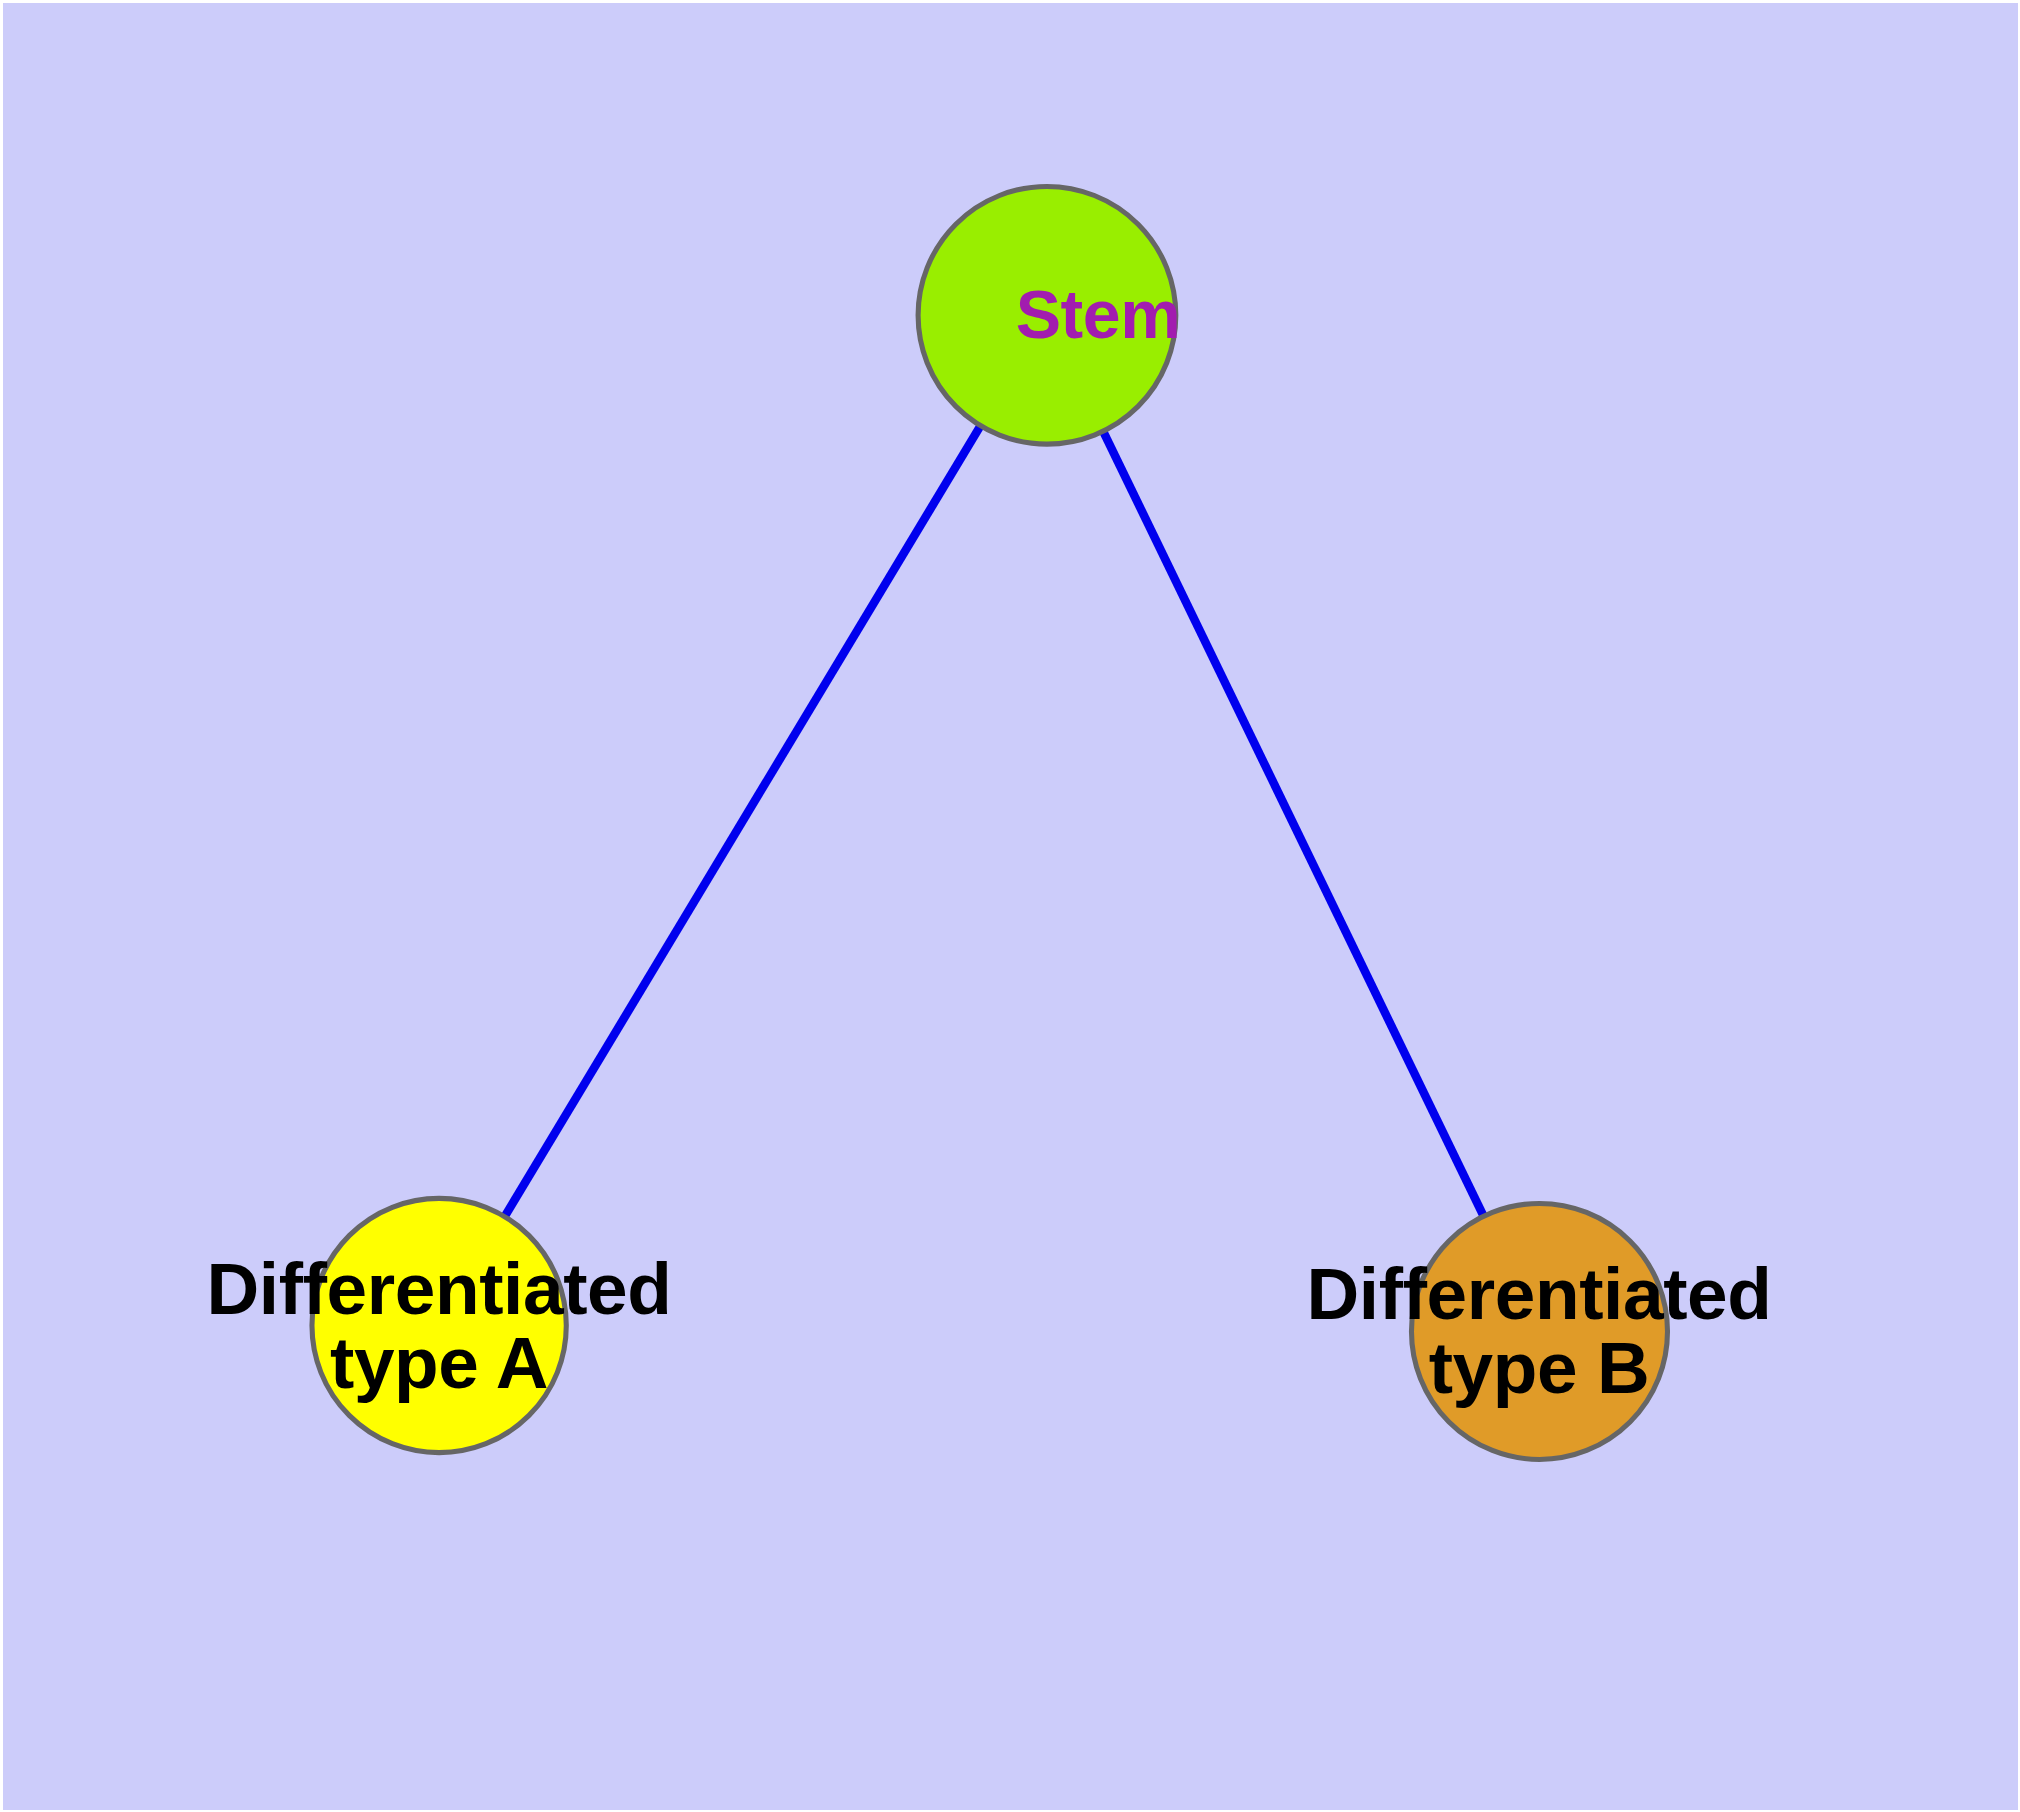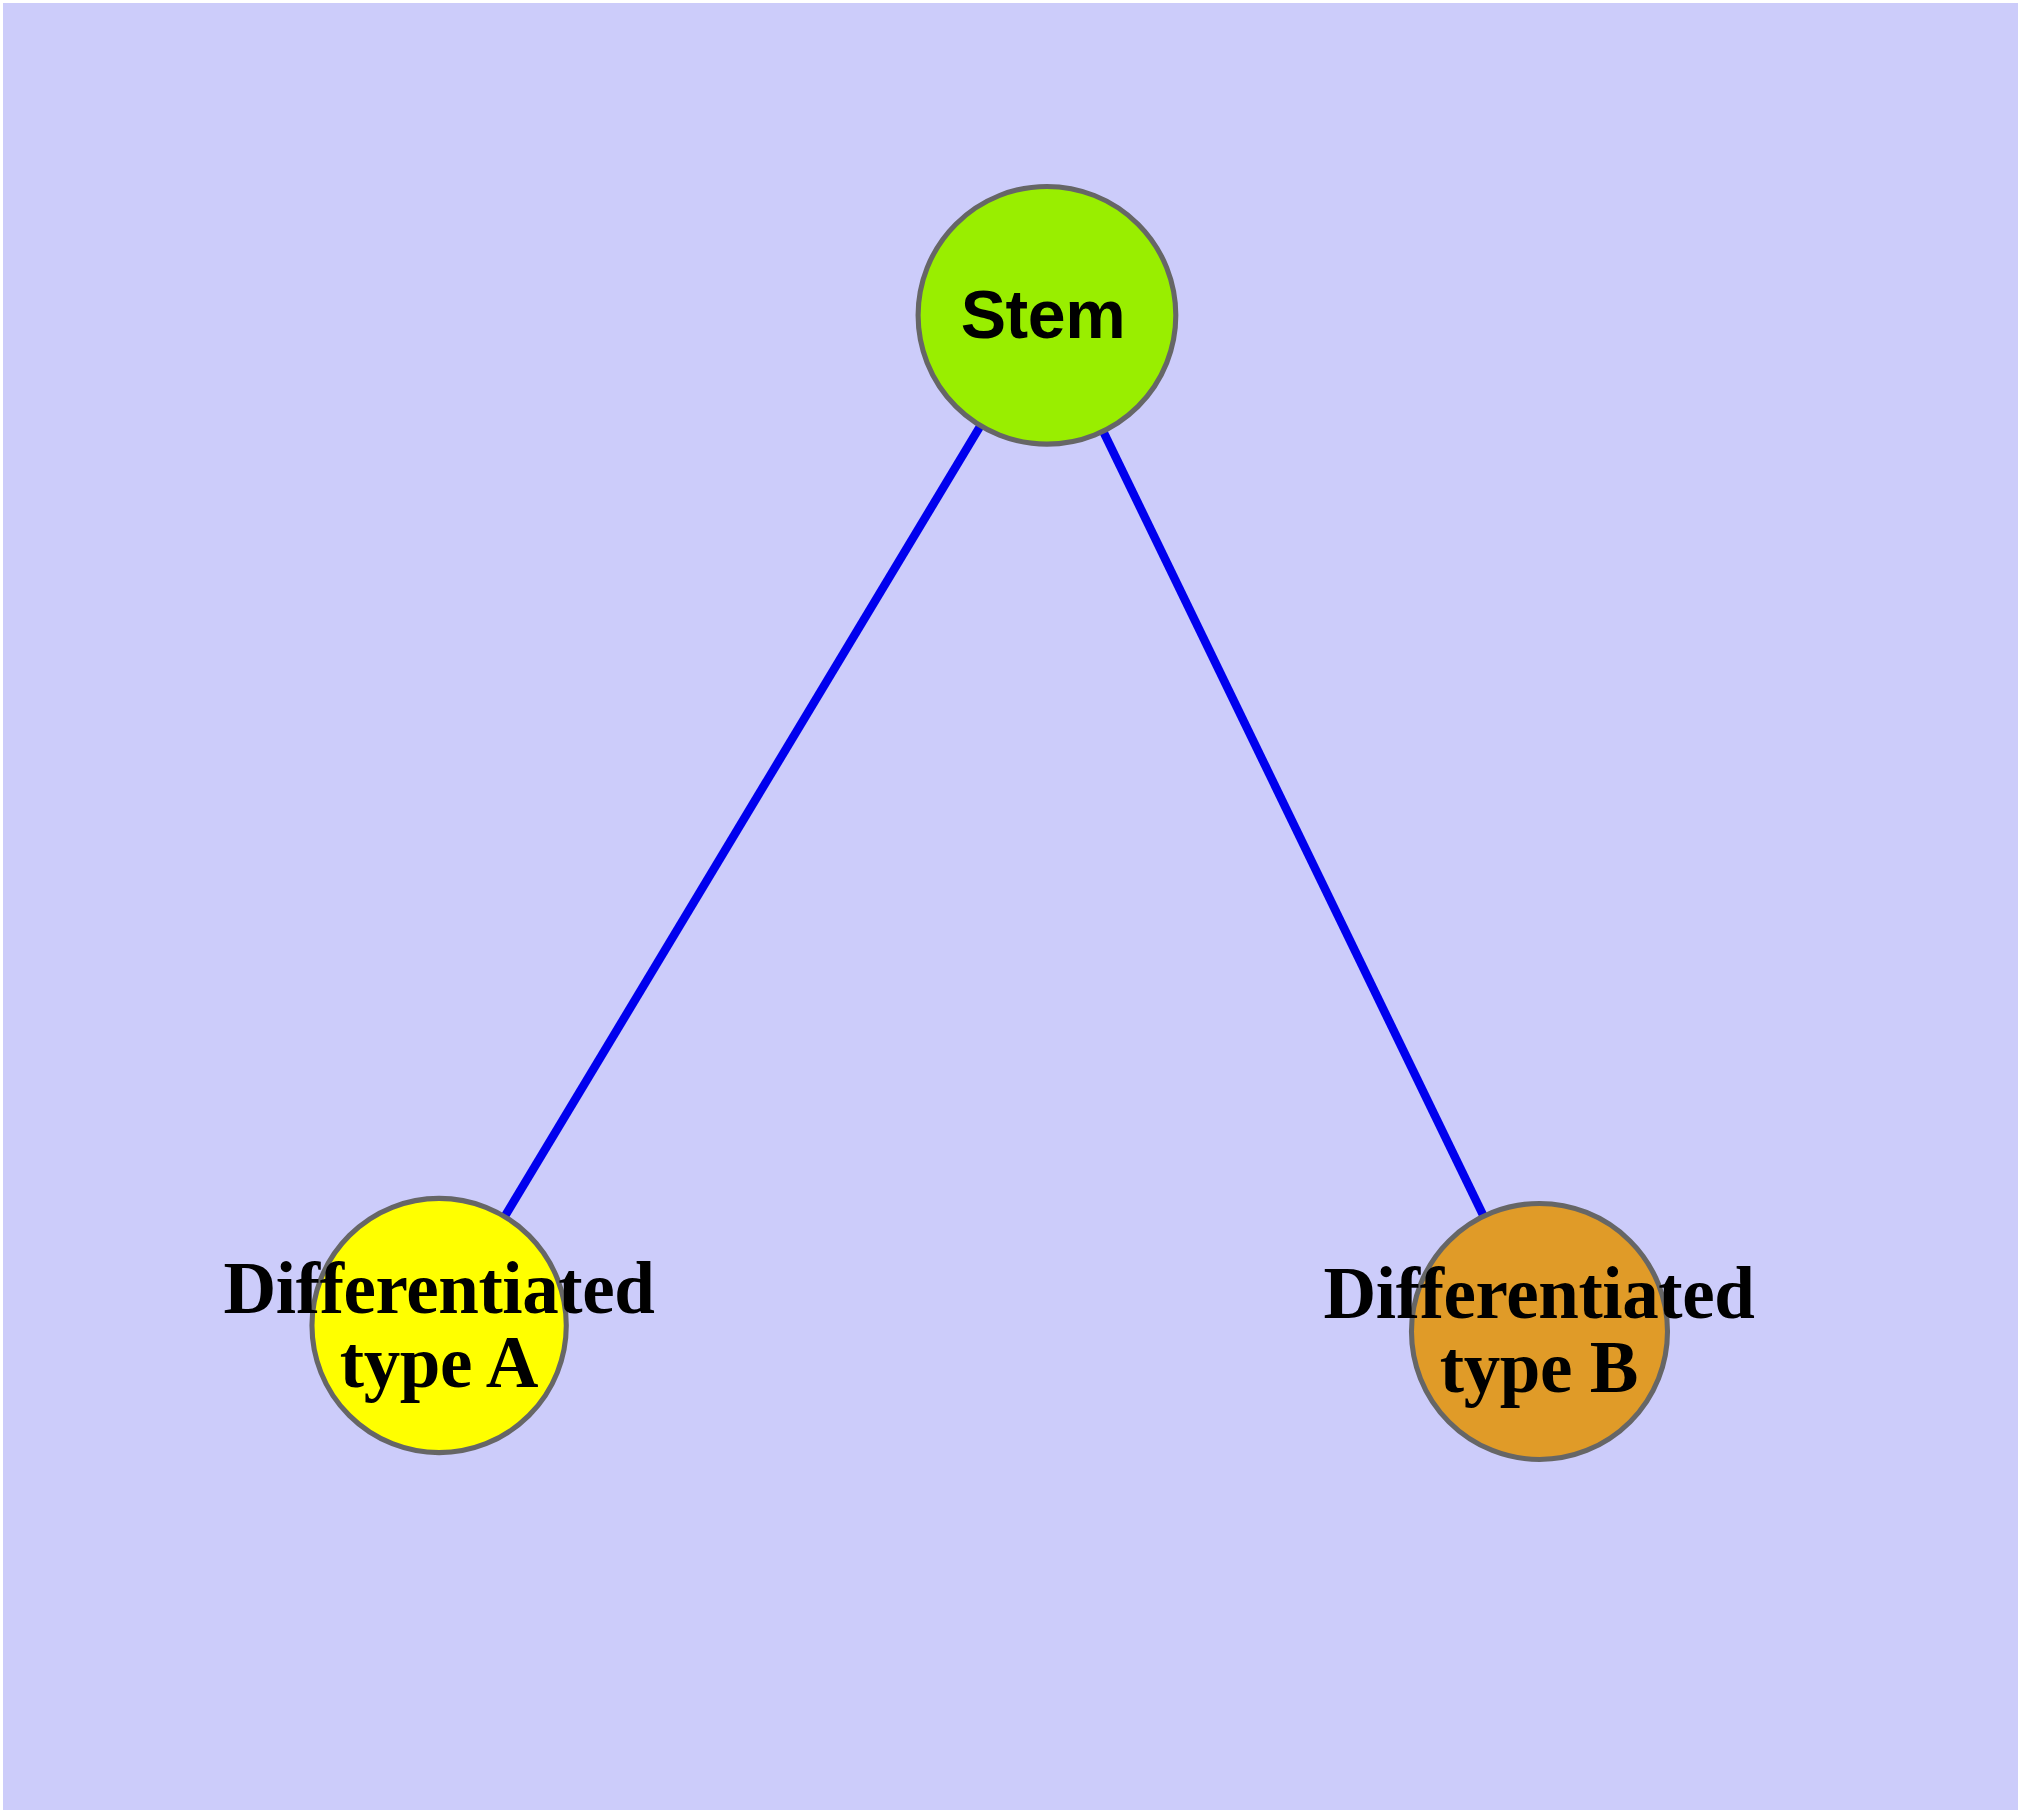--- a/index.html
+++ b/index.html
@@ -41,21 +41,20 @@
     white-space: pre;
     pointer-events: none;
     transform: translate(-50%, -50%);
     letter-spacing: -0.4px;
   }
   .label-stem {
     font-size: 68px;
   }
   .label-diff {
     font-size: 73px;
-    font-family: Liberation Serif, serif;
   }
 </style>
 </head>
 <body>
 
 <div id="canvas">
 
   <div id="plot-area" style="background: rgb(204, 204, 250);"></div>
 
   <svg id="graph-svg" viewBox="0 0 2384 2138" preserveAspectRatio="none" xmlns="http://www.w3.org/2000/svg">
@@ -64,21 +63,21 @@
         <line x1="1235" y1="372" x2="1816" y2="1571" stroke="#0000ee" stroke-width="10" stroke-linecap="butt"></line>
       </g>
     <g id="node-layer">
         <circle cx="1235" cy="372" r="152" fill="#99ee00" stroke="#666666" stroke-width="6"></circle>
         <circle cx="518" cy="1564" r="150" fill="#ffff00" stroke="#666666" stroke-width="6"></circle>
         <circle cx="1816" cy="1571" r="151" fill="#e09b28" stroke="#666666" stroke-width="6"></circle>
       </g>
   </svg>
 
   <div id="label-layer">
-      <div class="node-label label-stem" style="left: 1043px; top: 315px; font-size: 68px; color: #000000;">Stem</div>
+      <div class="node-label label-stem" style="left: 1098px; top: 315px; font-size: 68px; color: #a21caf;">Stem</div>
       <div class="node-label label-diff" style="left: 439px; top: 1326px; font-size: 73px; color: rgb(0, 0, 0);">Differentiated
 type A</div>
       <div class="node-label label-diff" style="left: 1539px; top: 1331px; font-size: 73px; color: rgb(0, 0, 0);">Differentiated
 type B</div>
     </div>
 
 </div>
 
 
 </body></html>

